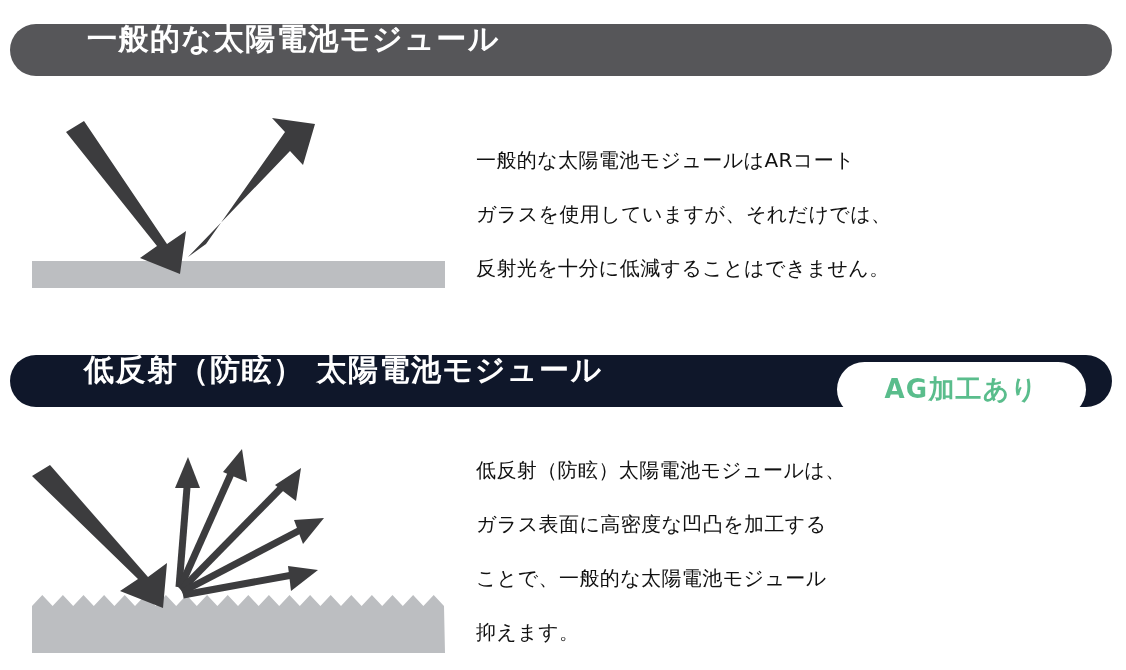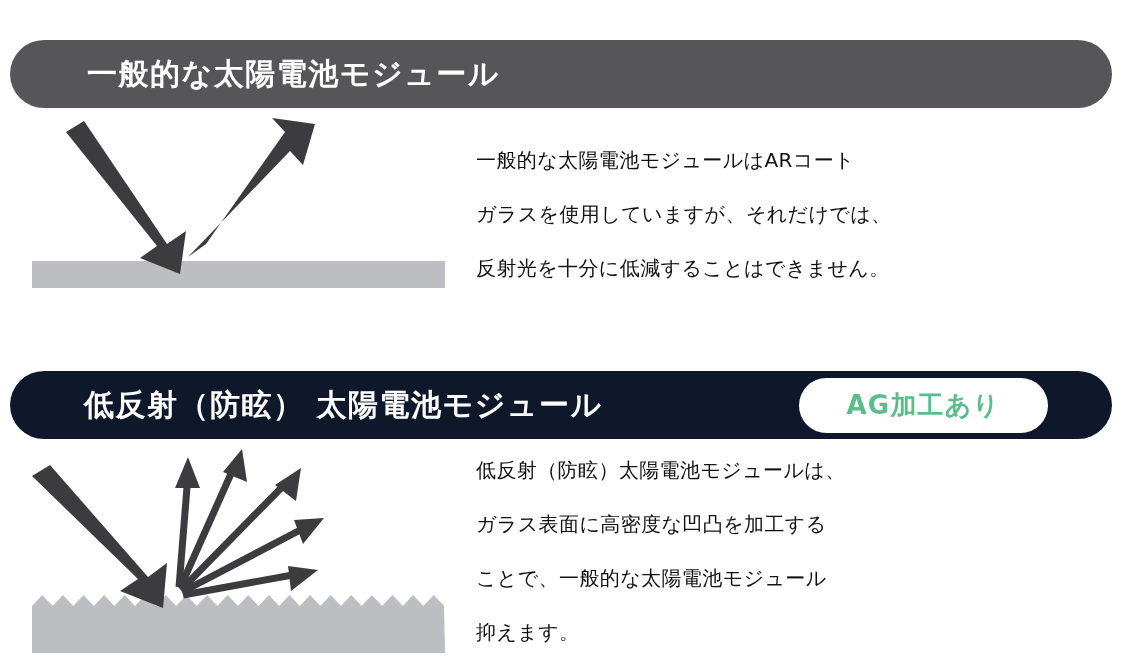--- a/index.html
+++ b/index.html
@@ -14,26 +14,25 @@
     overflow: hidden;
     font-family: "DejaVu Sans", "Liberation Sans", sans-serif;
     color: #1a1a1a;
   }
 
   
   .header-bar {
     position: absolute;
     left: 10px;
     width: 1102px;
-    height: 68px;
+    height: 52px;
     border-radius: 34px;
     box-sizing: border-box;
     display: flex;
-    align-items: center;
-    margin-top: 16px;
+    align-items: flex-start;
   }
   .header-bar.dark  { background: #565659; top: 24px; }
   .header-bar.green { background: #0f172a; top: 355px; }
 
   .header-title {
     color: #ffffff;
     font-size: 30px;
     font-weight: bold;
     letter-spacing: 1.5px;
     white-space: nowrap;
@@ -59,21 +58,21 @@
     white-space: nowrap;
     line-height: 1;
   }
   .badge.dark-badge {
     left: 786px;
     top: 6.5px;
     width: 252px;
   }
   .badge.dark-badge .badge-label { color: #565659; }
   .badge.green-badge {
-    left: 789px;
+    left: 827px;
     top: 6.5px;
     width: 249px;
   }
   .badge.green-badge .badge-label { color: #5abd8c; }
 
   
   .body-text {
     position: absolute;
     left: 476px;
     width: 640px;

